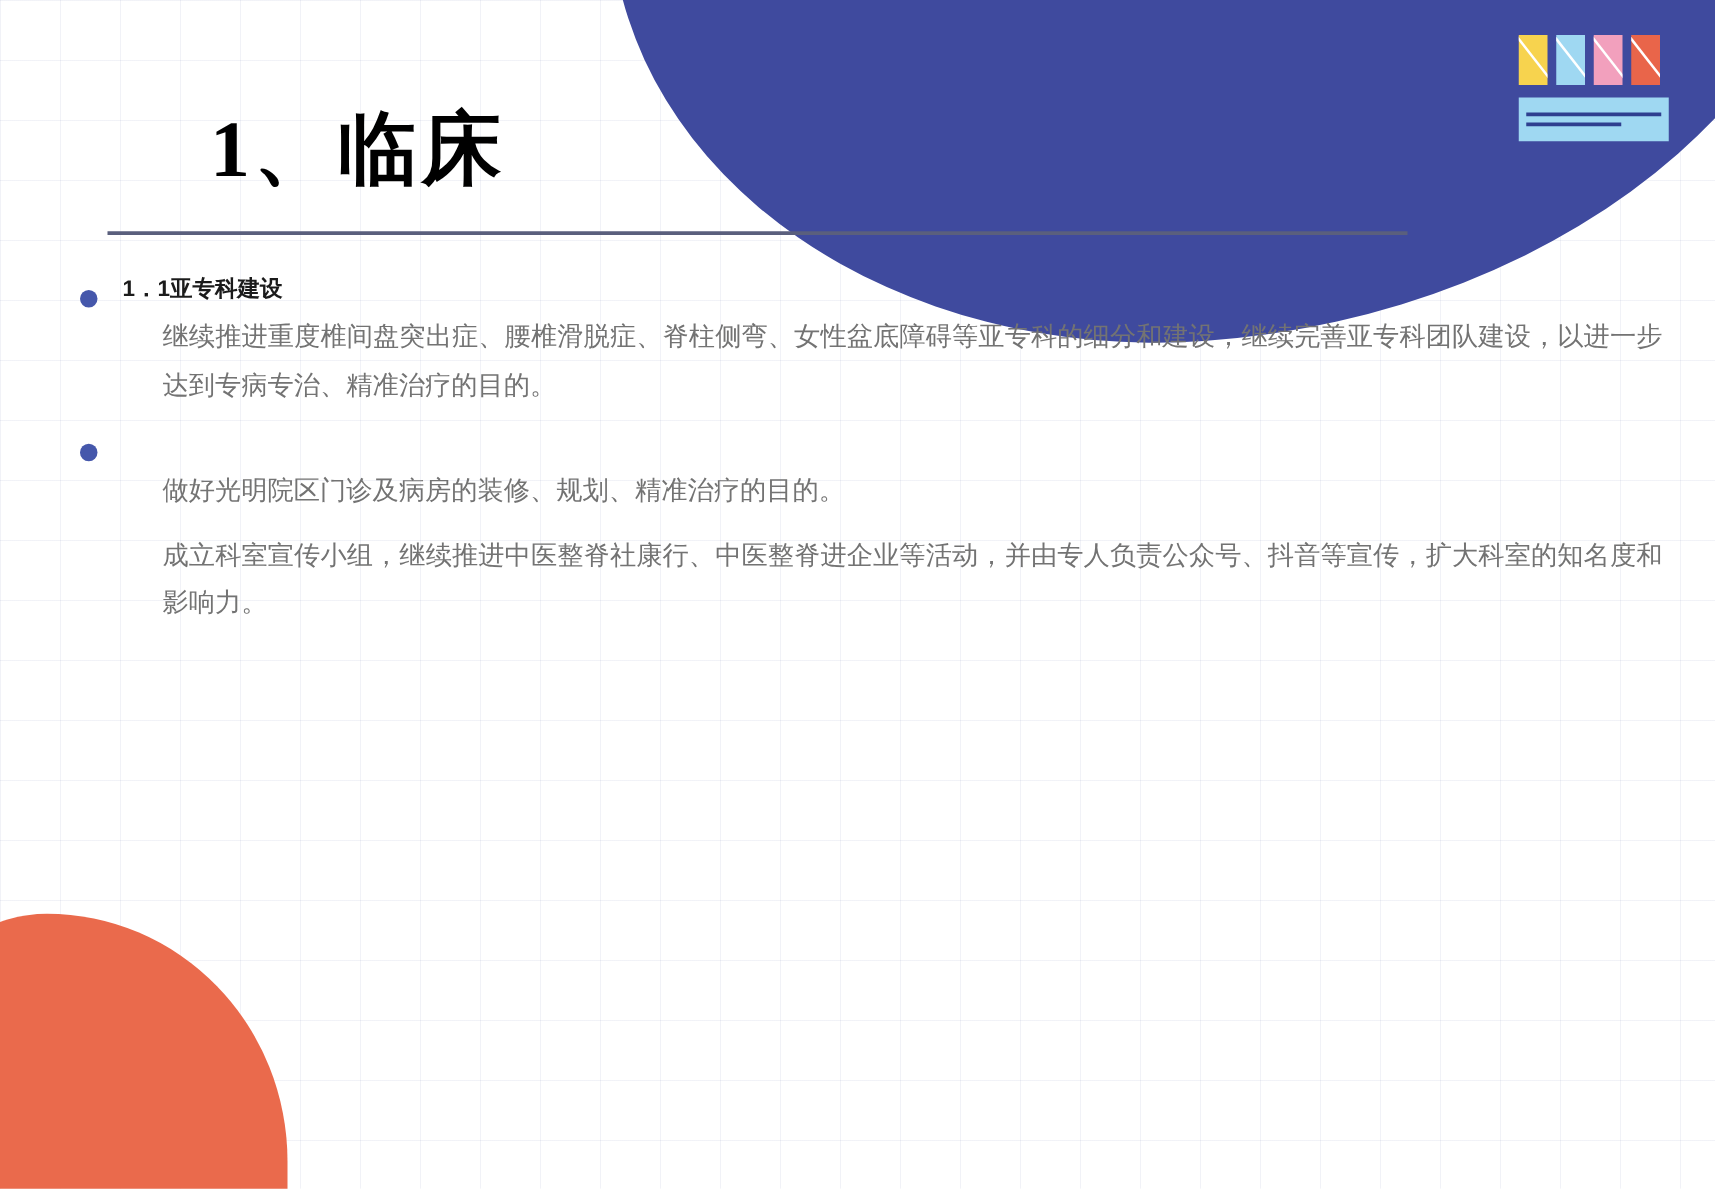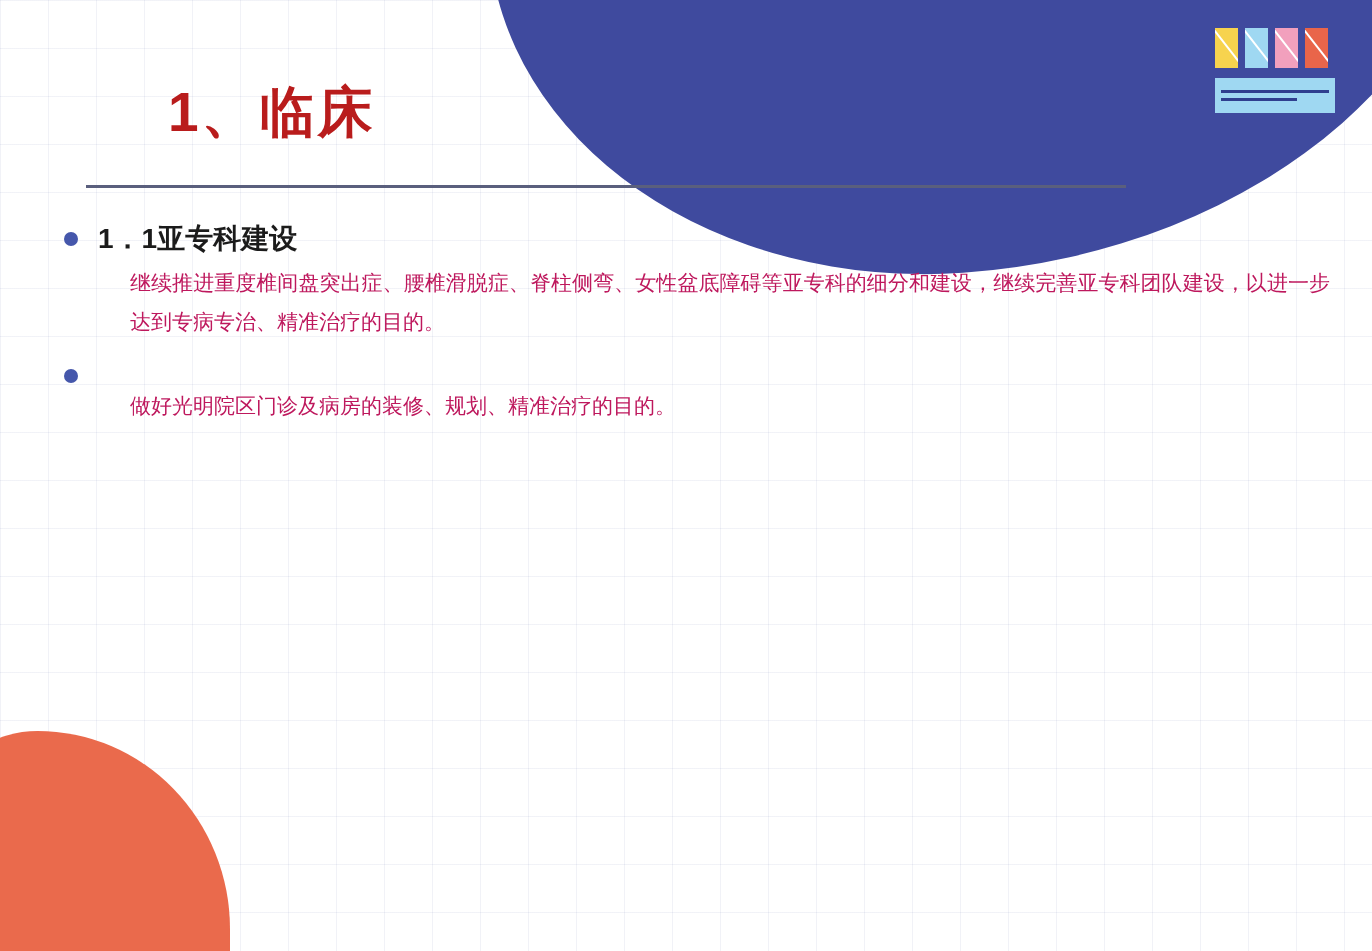--- a/index.html
+++ b/index.html
@@ -98,25 +98,25 @@
     background: #2f3f8f;
     margin: 5px 0;
   }
   .deco-bar.short { width: 70%; }
 
   
   .title {
     position: absolute;
     left: 168px;
     top: 76px;
-    font-size: 55px;
+    font-size: 64px;
     font-weight: bold;
-    color: #b91c1c;
+    color: #000000;
     letter-spacing: 3px;
-    font-family: Liberation Sans, sans-serif;
+    font-family: Liberation Serif, serif;
   }
   .title-rule {
     position: absolute;
     left: 86px;
     top: 185px;
     width: 1040px;
     height: 3px;
     background: #5a5f7d;
   }
 
@@ -137,31 +137,31 @@
   }
   .bullet {
     width: 14px;
     height: 14px;
     border-radius: 50%;
     background: #4557ab;
     margin-top: 14px;
     flex: 0 0 auto;
   }
   .item-title {
-    font-size: 28px;
+    font-size: 18px;
     font-weight: bold;
     color: #1b1b1b;
     line-height: 1.5;
     font-family: "Liberation Sans", sans-serif;
   }
   .item-body {
     margin: 4px 0 0 66px;
     font-size: 21px;
     line-height: 1.85;
-    color: #be185d;
+    color: #737373;
     text-align: justify;
     font-family: "DejaVu Serif", "Liberation Serif", serif;
     max-width: 1200px;
   }
 </style>
 </head>
 <body>
 
 <div class="slide">
   <div class="grid-bg"></div>
@@ -206,16 +206,17 @@
 
     <div class="item">
       <div class="item-head">
         <span class="bullet"></span>
       </div>
       <div class="item-body">做好光明院区门诊及病房的装修、规划、精准治疗的目的。</div>
     </div>
 
 
     <div class="item">
+      <div class="item-body">成立科室宣传小组，继续推进中医整脊社康行、中医整脊进企业等活动，并由专人负责公众号、抖音等宣传，扩大科室的知名度和影响力。</div>
     </div>
 
   </div>
 </div>
 
 </body></html>

